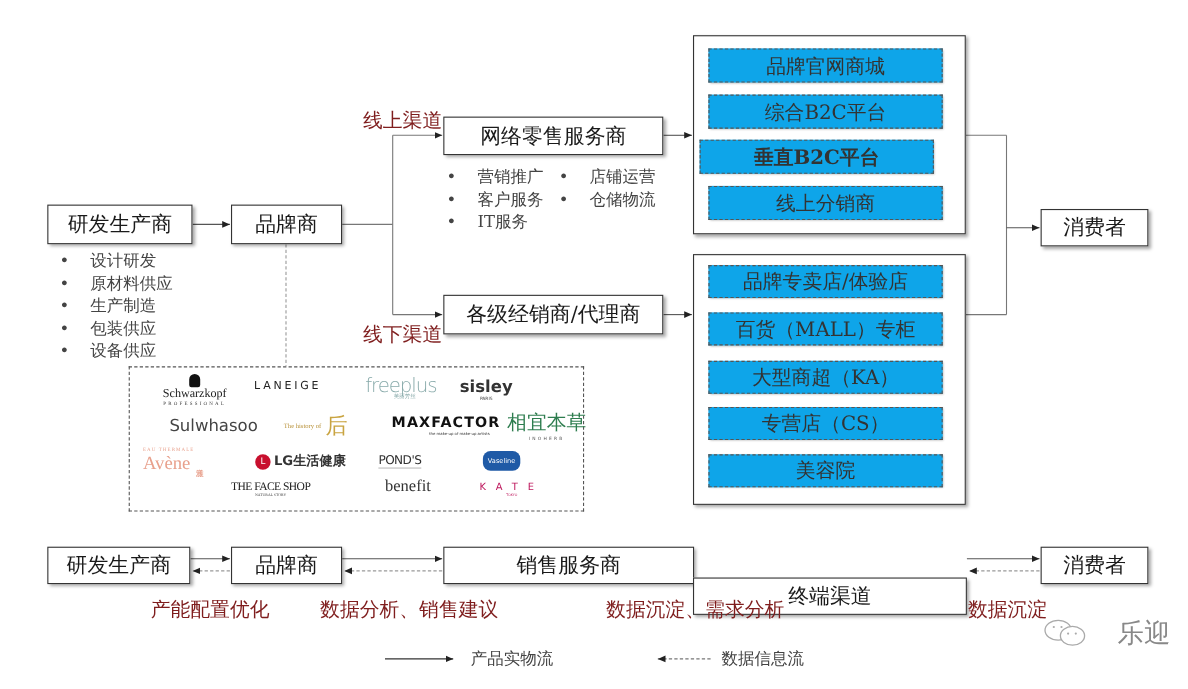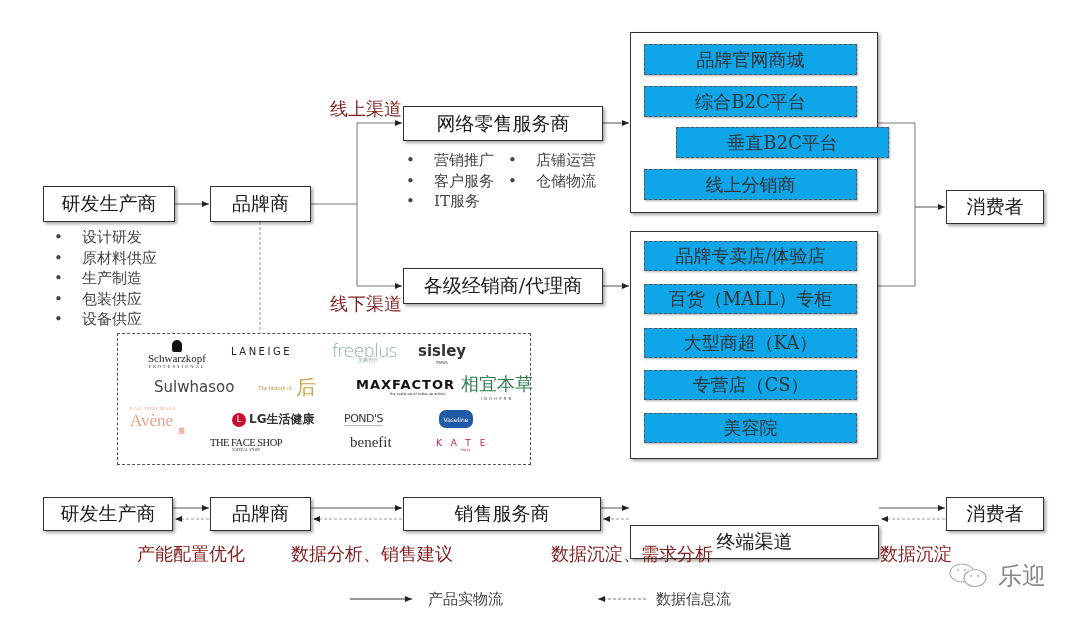--- a/index.html
+++ b/index.html
@@ -33,21 +33,21 @@
   .blist .li { display: flex; white-space: nowrap; }
   .blist .dot { width: 34px; text-align: left; padding-left: 6px; box-sizing: border-box; }
   svg#lines { position: absolute; left: 0; top: 0; }
   .brandbox {
     position: absolute; left: 117px; top: 333px; width: 414px; height: 132px;
     box-sizing: border-box; border: 1.5px dashed #555; background: #fff;
   }
   .logo { position: absolute; white-space: nowrap; }
   .legend-text { position: absolute; font-size: 15px; color: #444; }
   .watermark { position: absolute; left: 948px; top: 560px; font-size: 24px; color: #888;
-    font-family: "DejaVu Sans", sans-serif; display:flex; align-items:center; gap:6px; }
+    font-family: "DejaVu Sans", sans-serif; display:flex; align-items:center; gap:24px; }
 </style>
 </head>
 <body>
 
 <svg id="lines" width="1080" height="626">
   <defs>
     <marker id="arr" markerWidth="8" markerHeight="8" refX="7" refY="4" orient="auto">
       <path d="M0,1 L7,4 L0,7 z" fill="#222"></path>
     </marker>
     <marker id="arrL" markerWidth="8" markerHeight="8" refX="1" refY="4" orient="auto">
@@ -152,21 +152,21 @@
   <span>各级经销商/代理商</span>
 </div>
 
 <div class="container" style="left:630px;top:32px;width:248px;height:181px;"></div>
 <div class="dbox" style="left:644px;top:44px;width:213px;height:31px;">
     <span>品牌官网商城</span>
   </div>
 <div class="dbox" style="left:644px;top:86px;width:213px;height:31px;">
     <span>综合B2C平台</span>
   </div>
-<div class="dbox" style="left:676px;top:127px;width:213px;height:31px;">
+<div class="dbox" style="left:636px;top:127px;width:213px;height:31px;font-weight:bold;">
     <span>垂直B2C平台</span>
   </div>
 <div class="dbox" style="left:644px;top:169px;width:213px;height:31px;">
     <span>线上分销商</span>
   </div>
 
 <div class="container" style="left:630px;top:231px;width:248px;height:228px;"></div>
 <div class="dbox" style="left:644px;top:241px;width:213px;height:30px;">
     <span>品牌专卖店/体验店</span>
   </div>
@@ -241,21 +241,21 @@
     <div style="font-size:3px;">TOKYO</div>
   </div>
 </div>
 
 <div class="box" style="left:43px;top:497px;width:130px;height:34px;">
     <span>研发生产商</span>
   </div>
 <div class="box" style="left:210px;top:497px;width:101px;height:34px;">
     <span>品牌商</span>
   </div>
-<div class="box" style="left:403px;top:497px;width:198px;height:34px;">
+<div class="box" style="left:403px;top:497px;width:228px;height:34px;">
     <span>销售服务商</span>
   </div>
 <div class="box" style="left:630px;top:497px;width:249px;height:34px;margin-top:28px;">
     <span>终端渠道</span>
   </div>
 <div class="box" style="left:946px;top:497px;width:98px;height:34px;">
     <span>消费者</span>
   </div>
 
 <div class="label" style="left:137px;top:542px;">产能配置优化</div>

